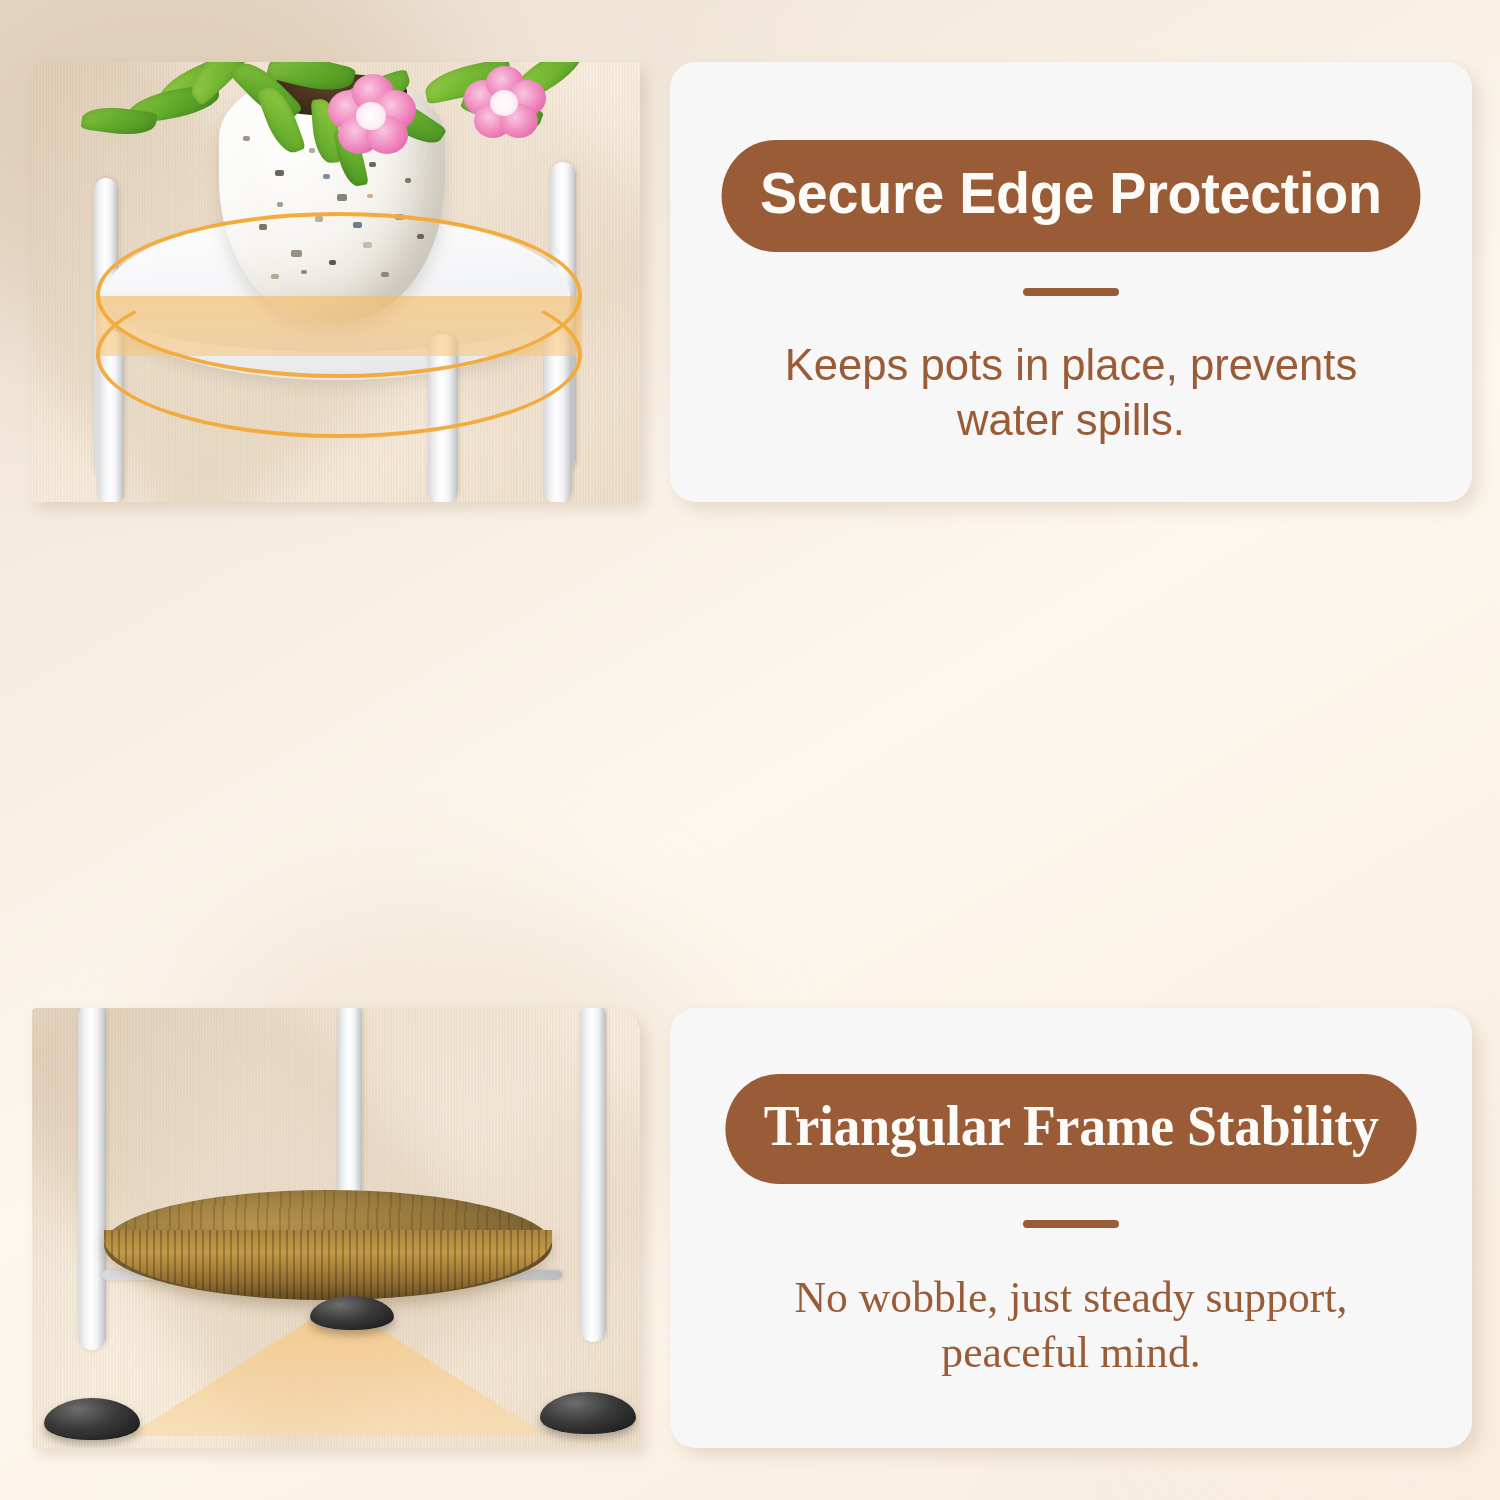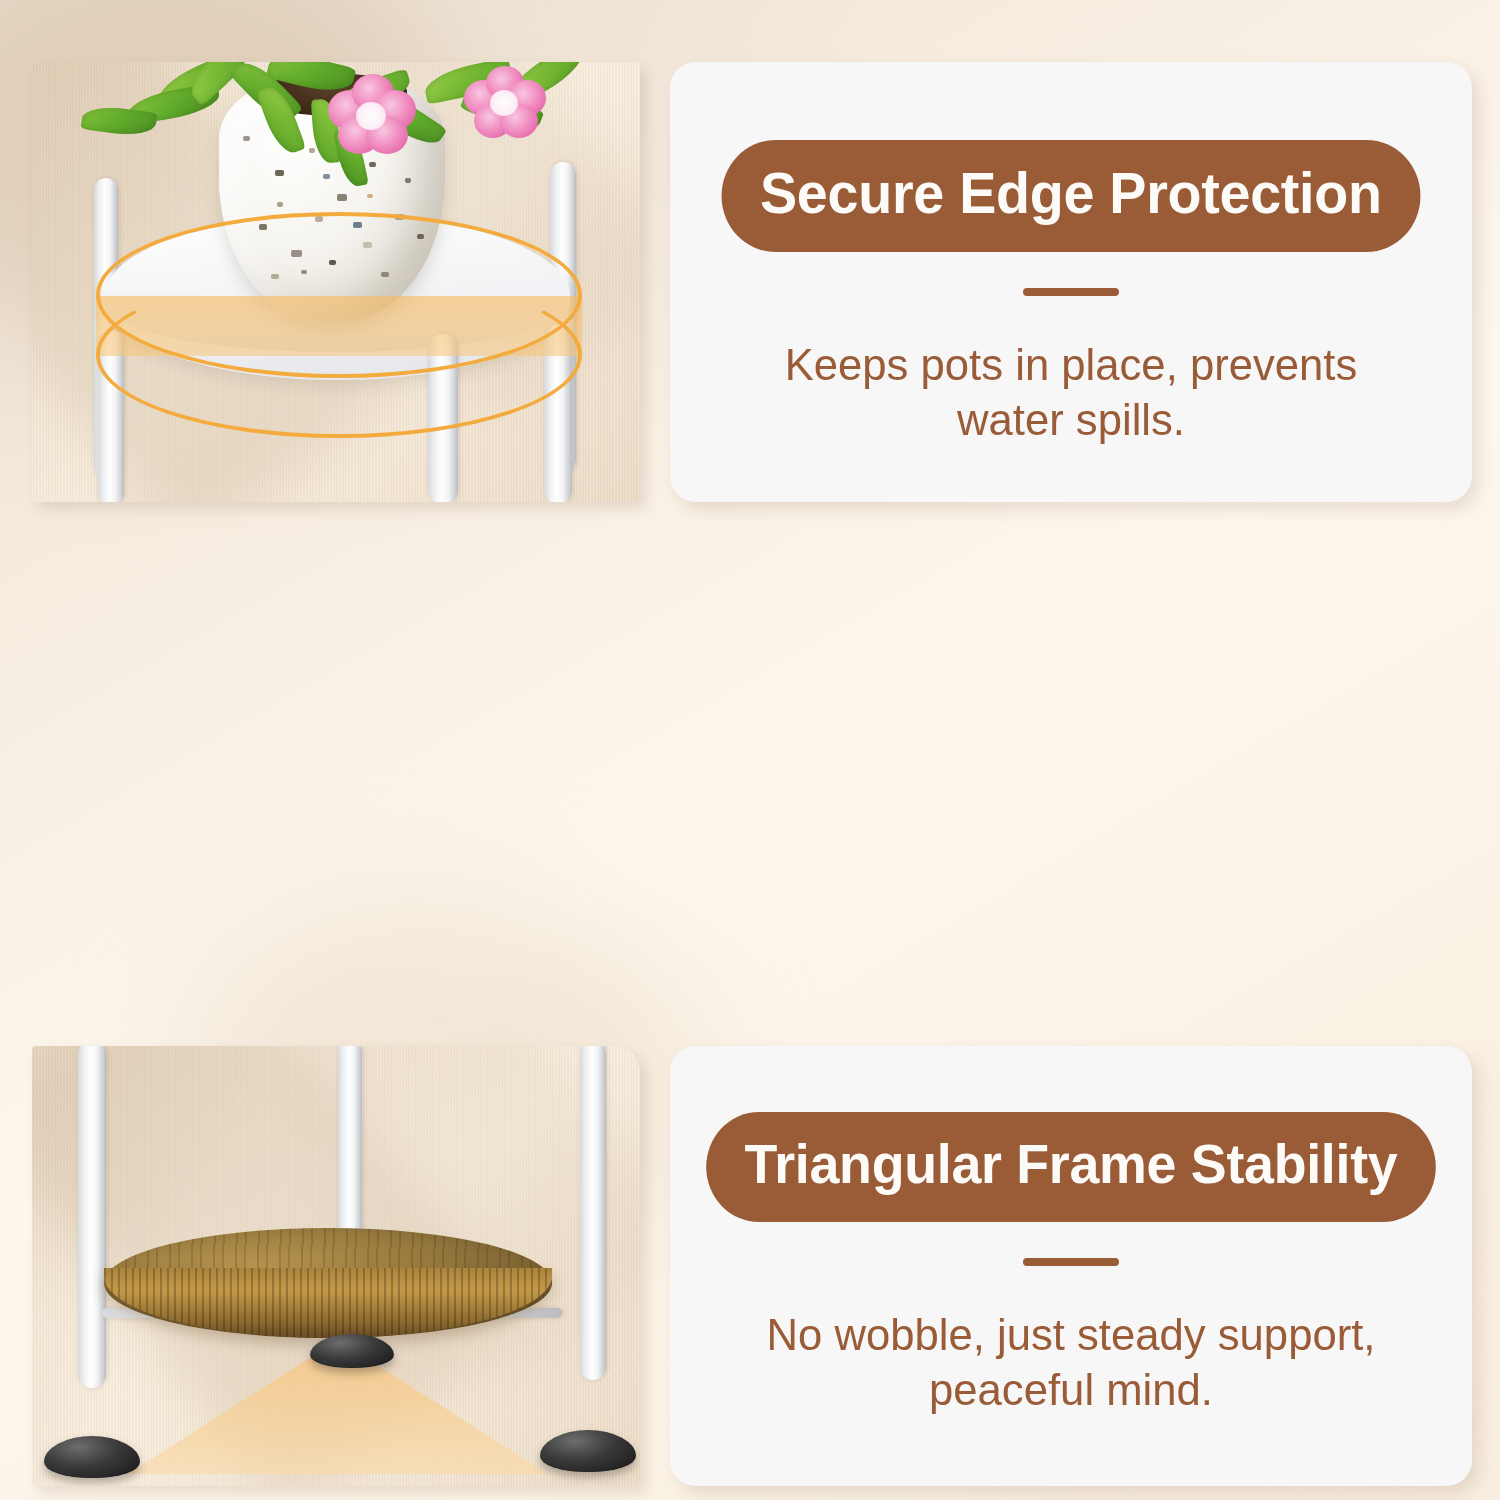--- a/index.html
+++ b/index.html
@@ -33,21 +33,21 @@
   }
 
   
   .row {
     position: absolute;
     display: flex;
     gap: 30px;
   }
   .row-1 { left: 32px; top: 62px;   width: 1440px; height: 440px; }
   .row-2 { left: 32px; top: 540px;  width: 1440px; height: 432px; }
-  .row-3 { left: 32px; top: 1046px; width: 1440px; height: 440px; }
+  .row-3 { left: 32px; top: 1008px; width: 1440px; height: 440px; font-family: Liberation Serif, serif; }
 
   
   .photo {
     position: relative;
     overflow: hidden;
     background: #f3e7d6;
     box-shadow: 6px 7px 13px rgba(150,120,95,0.20);
   }
   .photo.p1 { width: 608px; border-radius: 4px 4px 4px 4px; }
   .photo.p2 { width: 596px; border-radius: 4px; }

